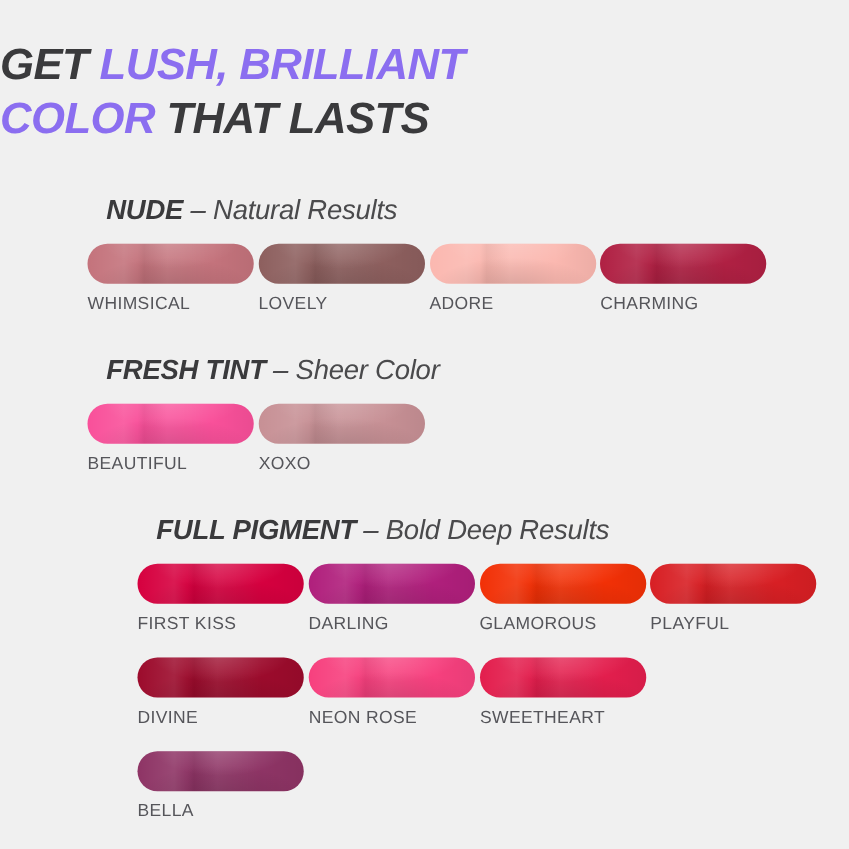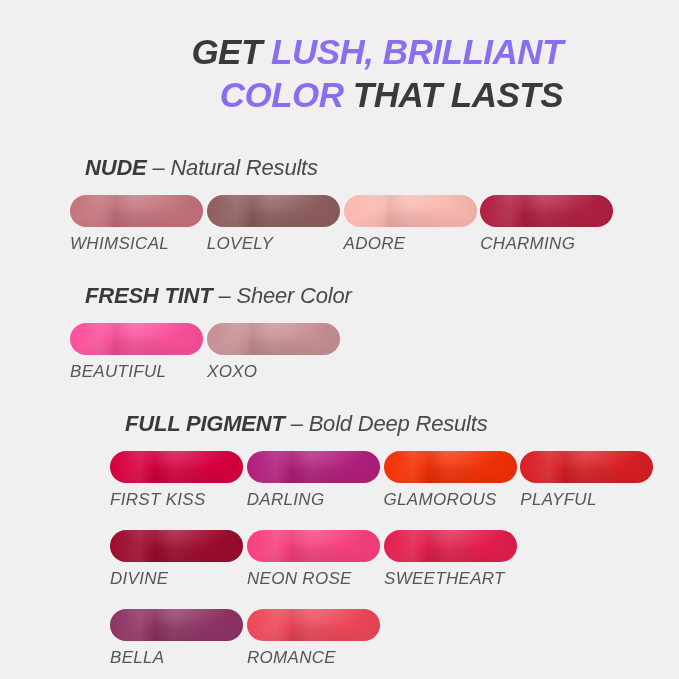--- a/index.html
+++ b/index.html
@@ -14,21 +14,21 @@
     overflow: hidden;
     position: relative;
   }
 
   
   .headline {
     position: absolute;
     top: 30px;
     left: 0;
     width: 563px;
-    text-align: right;
+    text-align: left;
     font-size: 35px;
     font-weight: bold;
     font-style: italic;
     letter-spacing: -0.5px;
     line-height: 1.24;
     color: #3a3a3c;
   }
   .headline .accent { color: #8b6ef0; }
 
   
@@ -87,22 +87,21 @@
   .swatch::after {
     content: "";
     position: absolute;
     inset: 0;
     background:
       radial-gradient(ellipse 70% 120% at 50% -10%, rgba(255,255,255,0.18), rgba(255,255,255,0) 60%),
       radial-gradient(ellipse 80% 130% at 50% 115%, rgba(0,0,0,0.14), rgba(0,0,0,0) 62%);
   }
   .swatch-label {
     margin-top: 7px;
-    font-size: 17px;
-    font-style: italic;
+    font-size: 14px;
     font-weight: 300;
     color: #55555a;
     letter-spacing: 0.3px;
     white-space: nowrap;
   }
   .row + .row { margin-top: 20px; }
 </style>
 </head>
 <body style="background-color: rgb(240, 240, 240);">
 
@@ -194,19 +193,15 @@
       <div class="cell">
         <div class="swatch" style="background-color: rgb(227, 30, 77);"></div>
         <div class="swatch-label">SWEETHEART</div>
       </div>
     </div>
     <div class="row">
       <div class="cell">
         <div class="swatch" style="background-color: rgb(142, 52, 101);"></div>
         <div class="swatch-label">BELLA</div>
       </div>
-      <div class="cell">
-        <div class="swatch" style="background-color: rgb(237, 71, 89);"></div>
-        <div class="swatch-label">ROMANCE</div>
-      </div>
     </div>
   </div>
 </div>
 
 </body></html>

